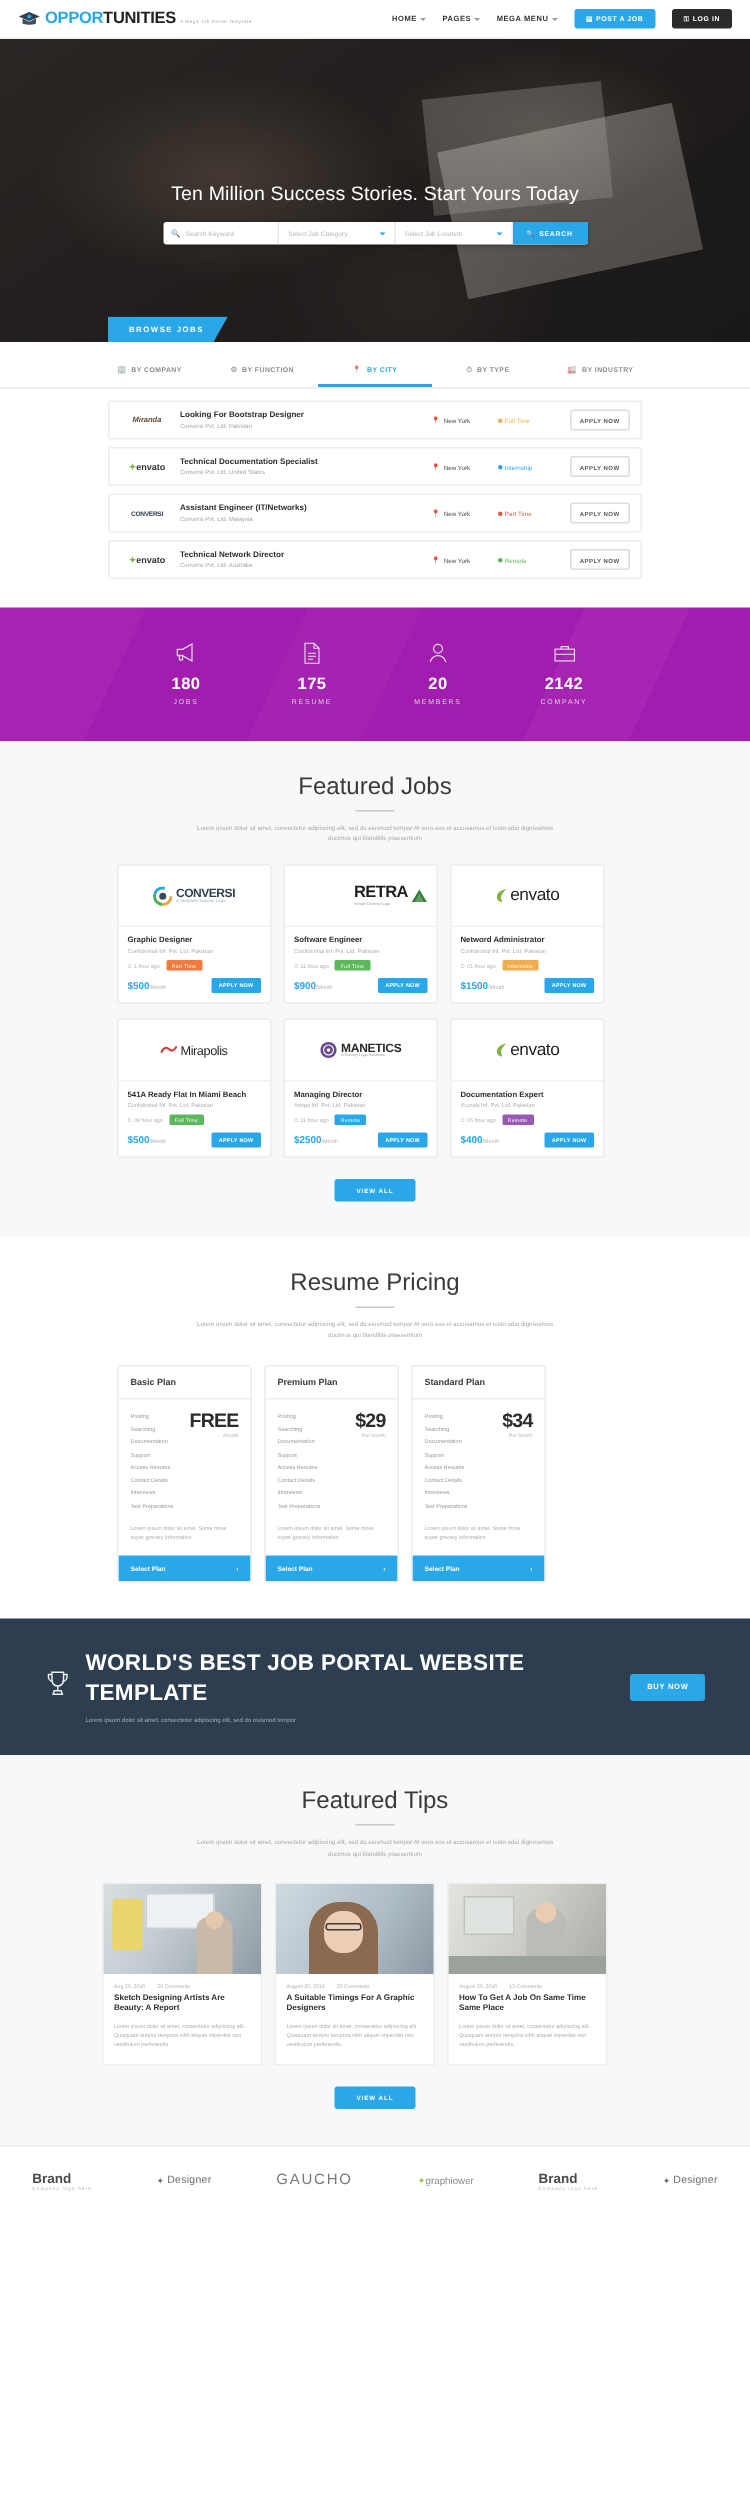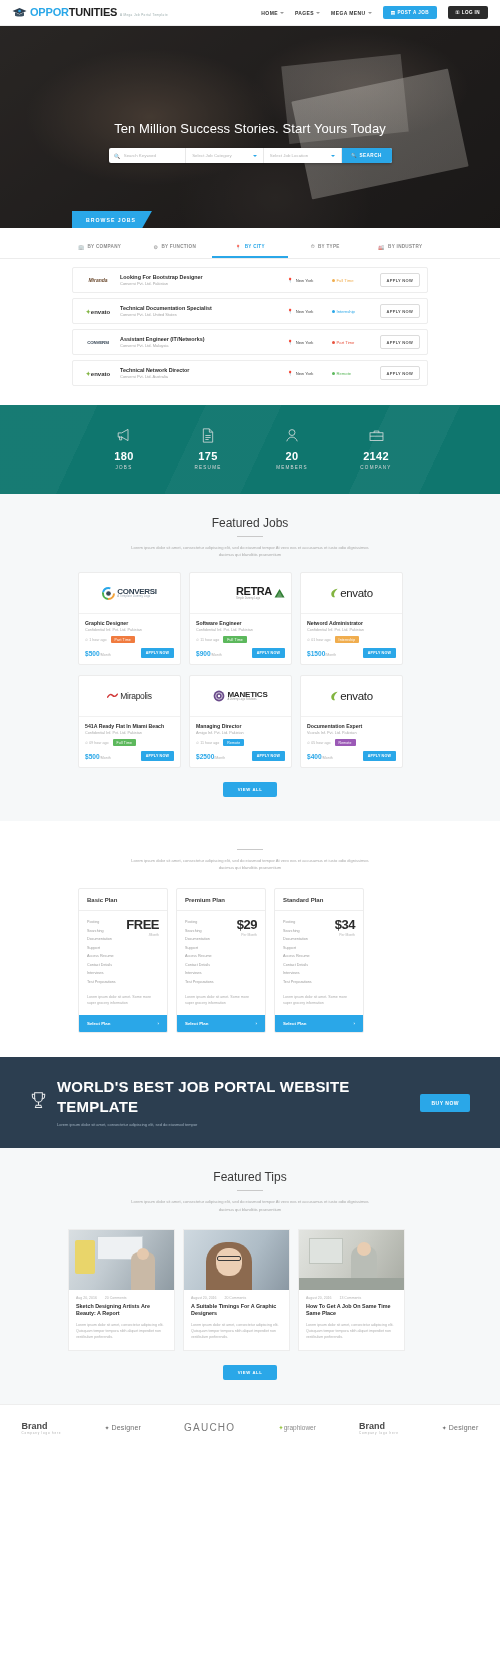--- a/index.html
+++ b/index.html
@@ -53,34 +53,34 @@
   .jinfo{flex:1;padding-left:4px;}
   .jtitle{font-size:5.4px;font-weight:bold;color:#2d2d2d;}
   .jcomp{font-size:4px;color:#a6a6a6;margin-top:1.5px;}
   .jloc{width:44px;font-size:4.2px;color:#4a4a4a;display:flex;align-items:center;gap:2px;}
   .jloc .pin{color:#2aa7e8;font-size:5px;}
   .jtype{width:48px;font-size:4.2px;display:flex;align-items:center;gap:2px;}
   .dot{width:3px;height:3px;border-radius:50%;display:inline-block;}
   .japply{background:#fff;border:1px solid #dcdcdc;border-radius:2px;font-size:4px;font-weight:bold;color:#555;letter-spacing:.3px;padding:3.5px 6px;cursor:pointer;}
 
   
-  .counters{background:#0f766e;position:relative;padding:22px 0 24px;overflow:hidden;}
+  .counters{background:#a21caf;position:relative;padding:22px 0 24px;overflow:hidden;}
   .counters:before{content:"";position:absolute;inset:0;background:
      linear-gradient(115deg,rgba(255,255,255,.035) 0 18%,transparent 18% 38%,rgba(255,255,255,.03) 38% 52%,transparent 52% 72%,rgba(255,255,255,.04) 72% 85%,transparent 85%);}
   .crow{position:relative;display:flex;justify-content:center;gap:0;}
   .cbox{width:84px;text-align:center;color:#fff;}
   .cicon{height:16px;display:flex;align-items:center;justify-content:center;margin-bottom:7px;}
   .cnum{font-size:11px;font-weight:bold;letter-spacing:.3px;}
   .clab{font-size:4.6px;letter-spacing:1.2px;color:#d8d8d8;margin-top:3px;}
 
   
   .sec{background:#f6f8f9;padding:22px 0 24px;}
   .sec.white{background:#fff;}
   .sec-h{text-align:center;}
-  .sec-title{font-size:12px;color:#3a3a3a;font-weight:normal;}
+  .sec-title{font-size:16px;color:#3a3a3a;font-weight:normal;}
   .sec-rule{width:26px;height:1px;background:#c9c9c9;margin:6px auto 7px;}
   .sec-desc{font-size:4.1px;color:#a9a9a9;line-height:1.75;max-width:250px;margin:0 auto;}
 
   
   .cards{display:flex;gap:8px;padding:14px 78px 0;flex-wrap:wrap;}
   .card{width:103px;background:#fff;border:1px solid #ececec;border-radius:2px;overflow:hidden;}
   .card-logo{height:41px;display:flex;align-items:center;justify-content:center;border-bottom:1px solid #f1f1f1;padding:0 6px;}
   .card-body{padding:6px 6px 0;}
   .card-title{font-size:5.2px;font-weight:bold;color:#2d2d2d;}
   .card-comp{font-size:3.8px;color:#adadad;margin-top:2px;}
@@ -523,20 +523,21 @@
           <span class="apply-b">APPLY NOW</span>
         </div>
       </div>
 
     </div>
     <button class="viewall">VIEW ALL</button>
   </div>
 
   <div class="sec white">
     <div class="sec-h">
+      <div class="sec-title">Resume Pricing</div>
       <div class="sec-rule"></div>
       <div class="sec-desc">Lorem ipsum dolor sit amet, consectetur adipiscing elit, sed do eiusmod tempor At vero eos et accusamus et iusto odio dignissimos ducimus qui blanditiis praesentium</div>
     </div>
     <div class="plans">
 
       <div class="plan">
         <div class="plan-h">Basic Plan</div>
         <div class="plan-top">
           <ul class="feats">
             <li>Posting</li>

